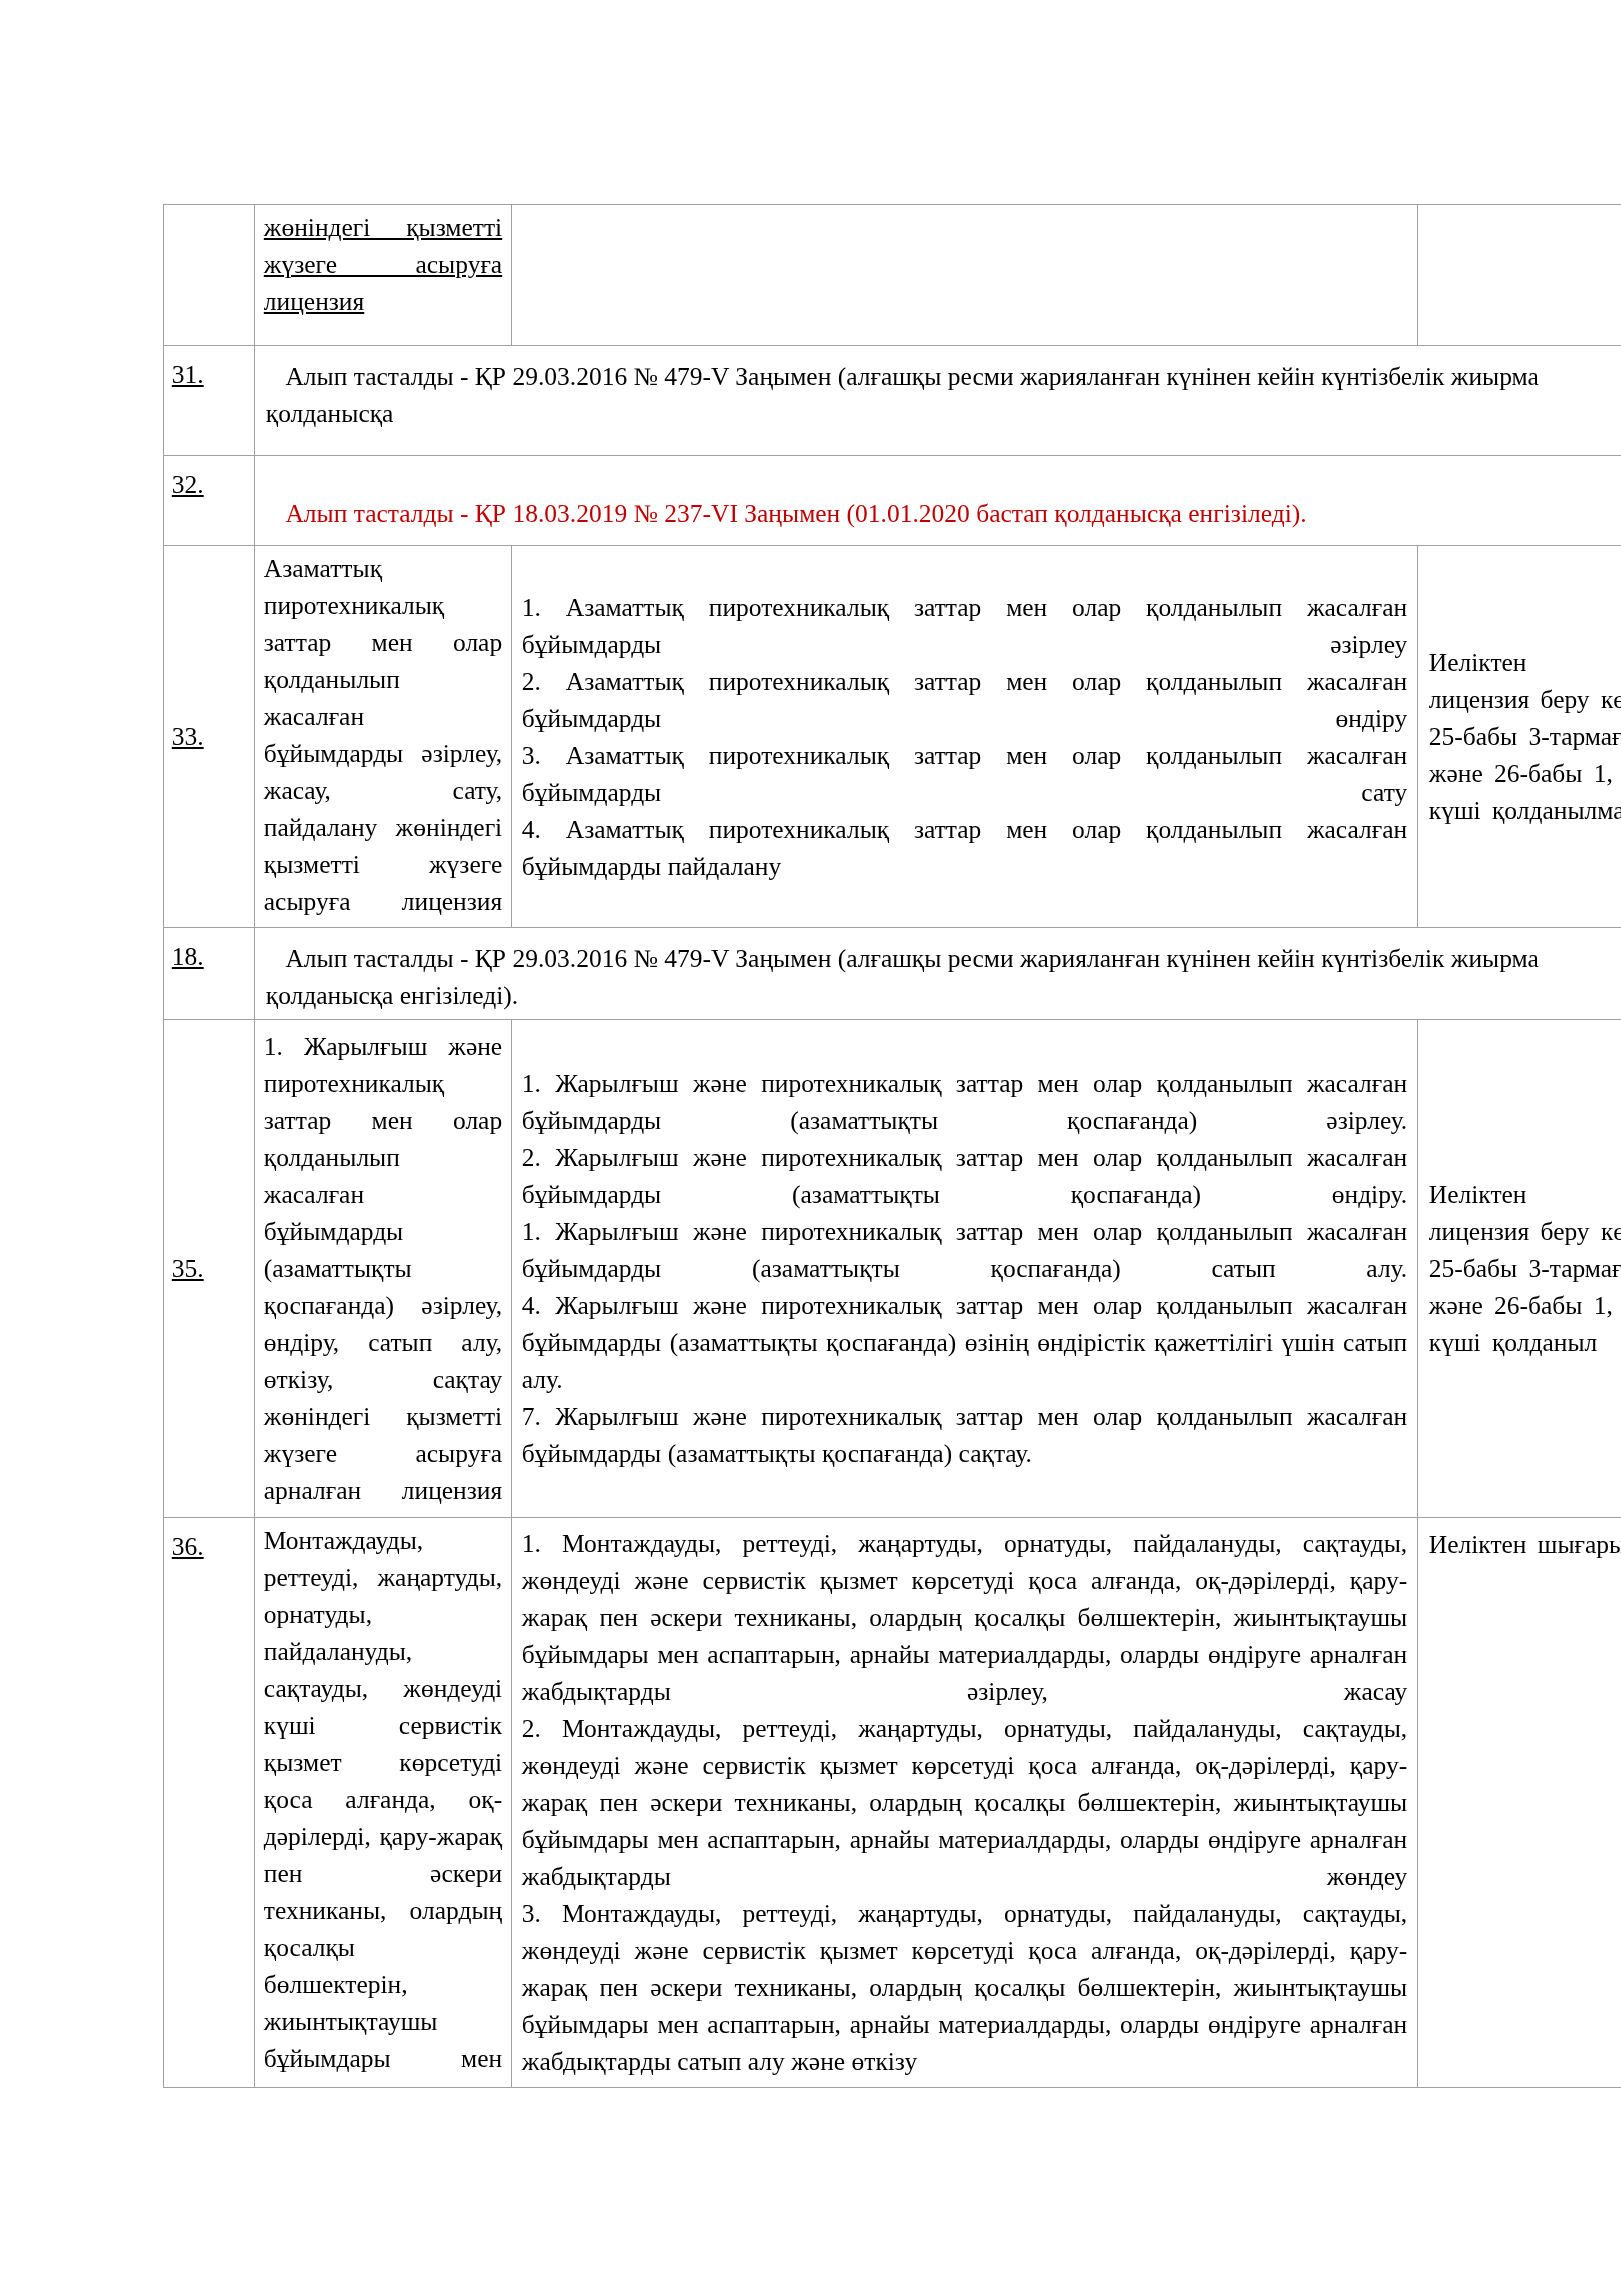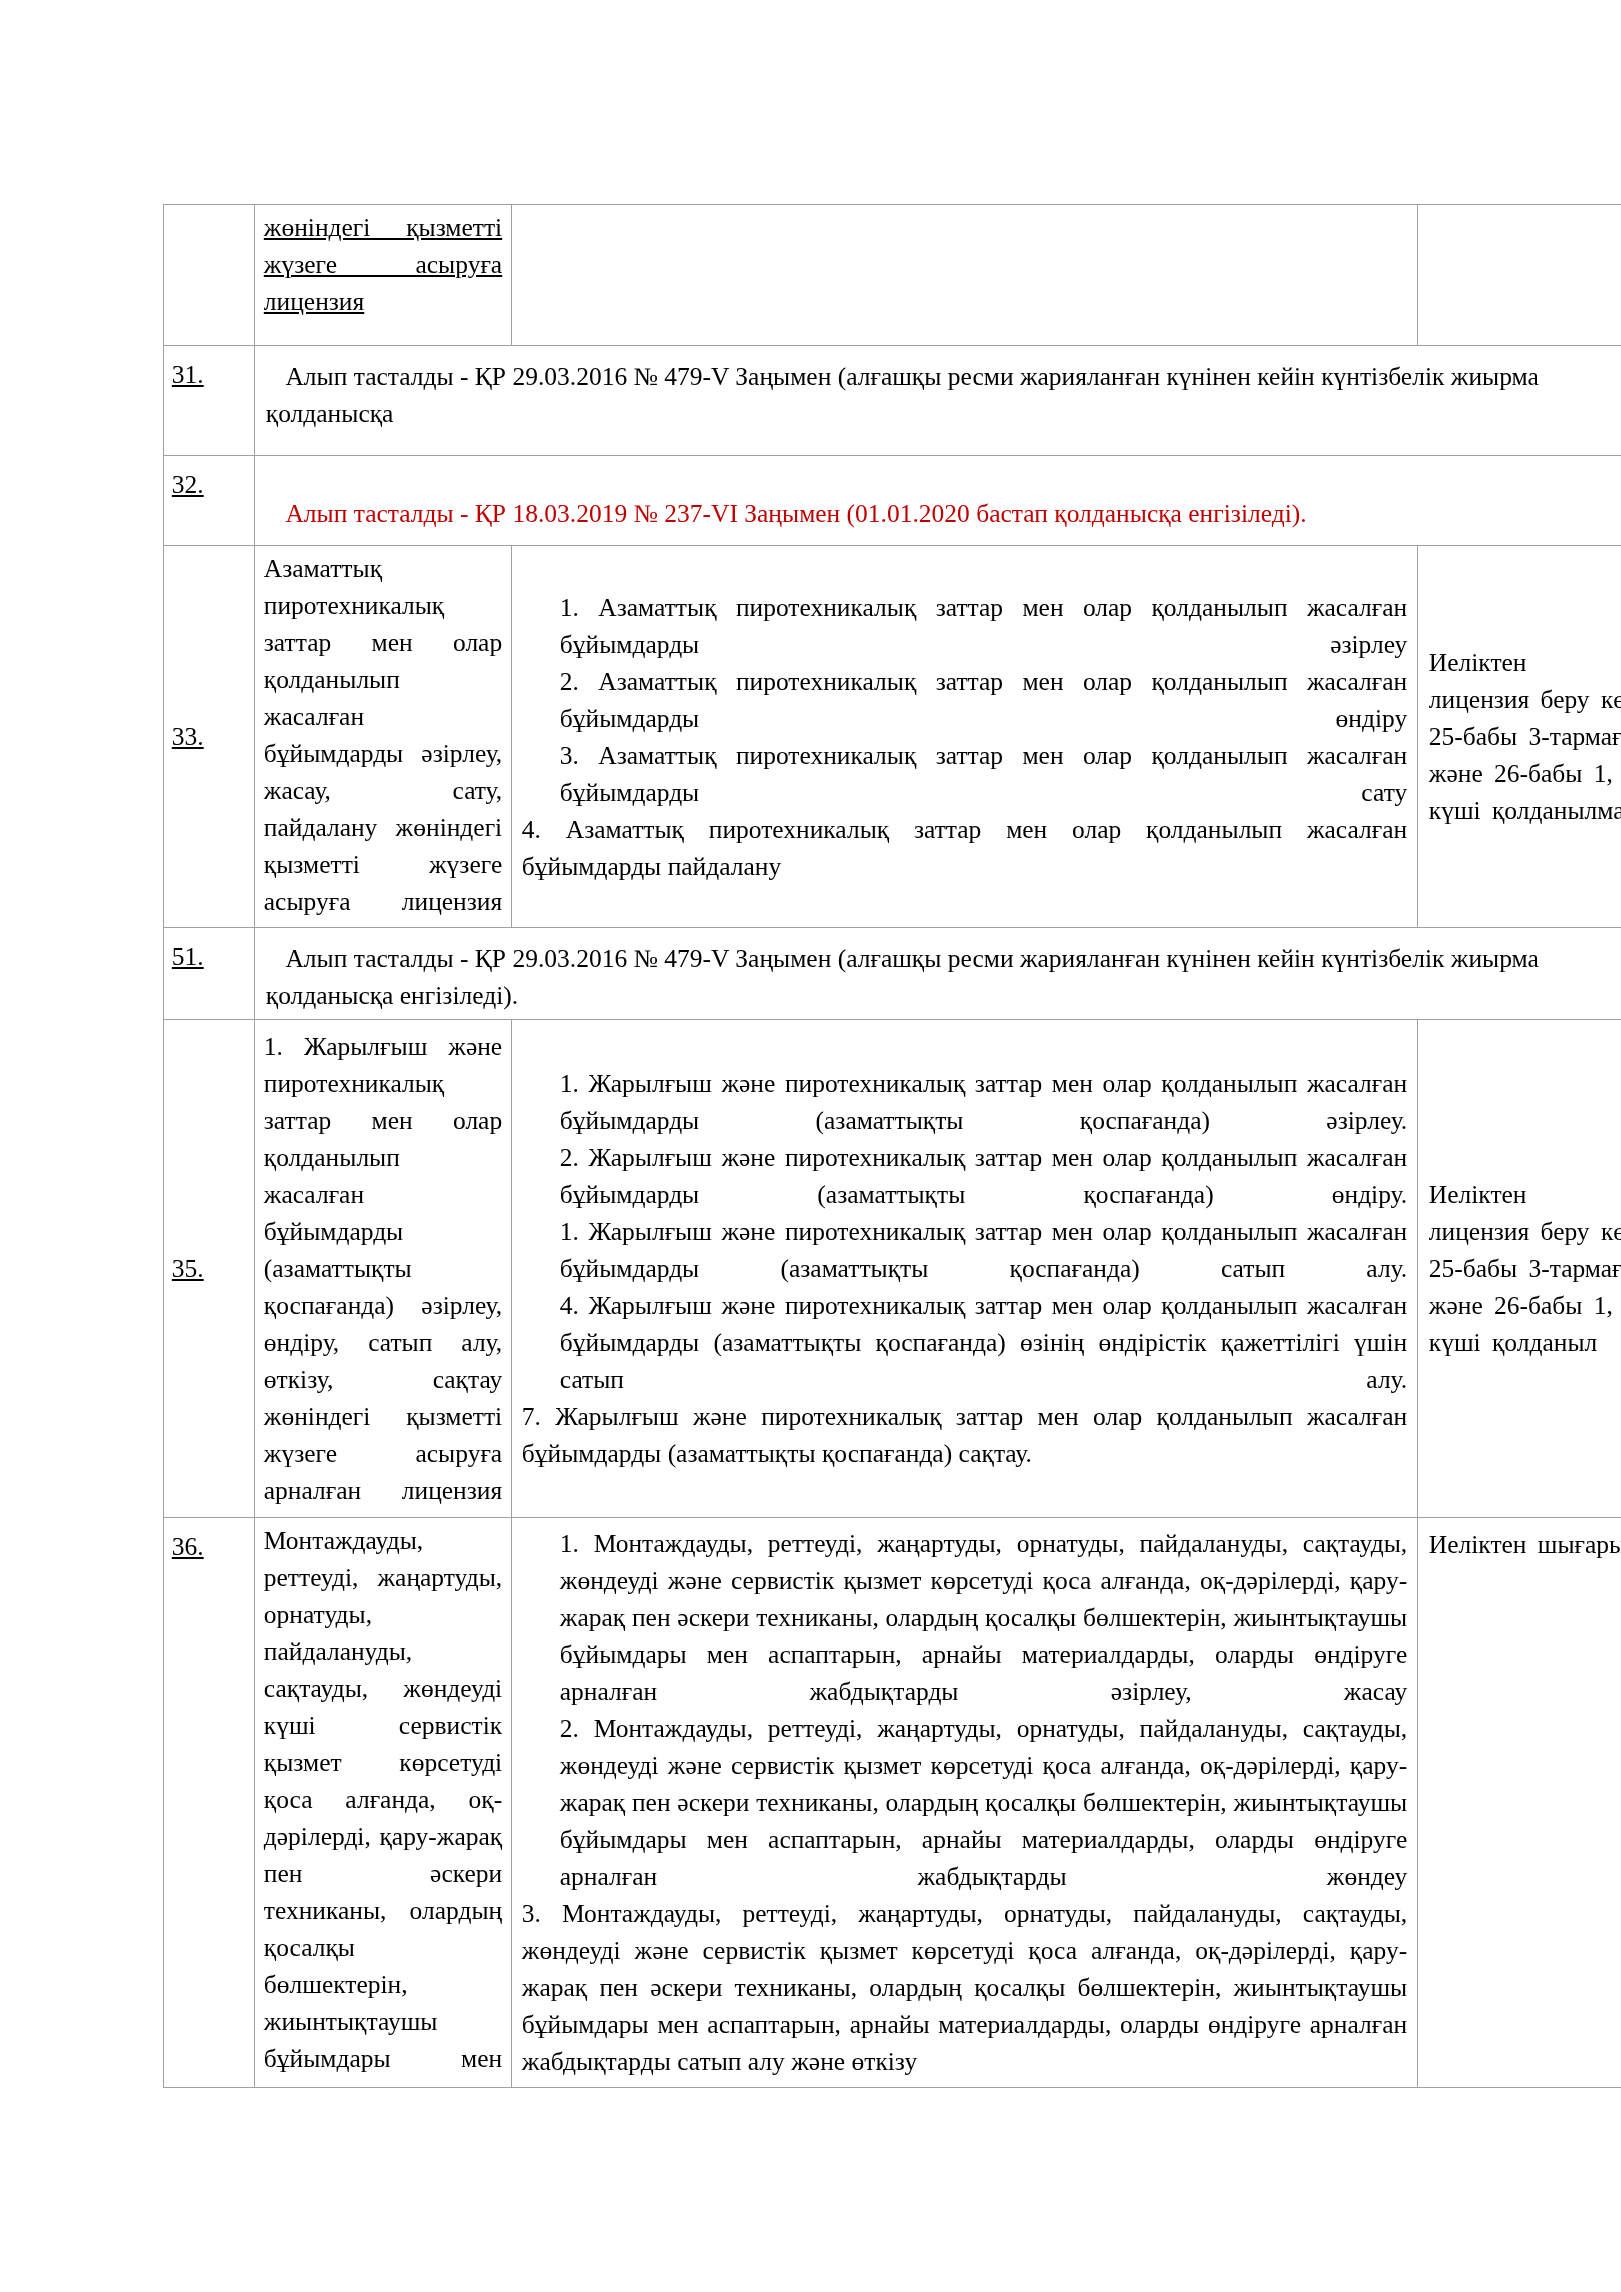--- a/index.html
+++ b/index.html
@@ -37,21 +37,21 @@
   }
   td.num-top{vertical-align:top;padding-top:9.8px;}
   td.name{
     text-align:justify;text-align-last:justify;
     padding:3.9px 8.8px;
     vertical-align:top;
   }
   td.name.vmid{vertical-align:middle;}
   td.items{vertical-align:middle;padding:3.9px 9.8px;}
   td.items div{text-align:justify;}
-  td.items div.st{text-align-last:justify;margin-left:38px;}
+  td.items div.st{text-align-last:justify;}
   td.note{vertical-align:middle;padding:3.9px 10.8px;}
   td.note div{white-space:nowrap;word-spacing:4.9px;}
   td.note.ntop{vertical-align:top;padding-top:7.8px;}
   td.merged{vertical-align:top;padding:0 0 0 10.8px;}
   td.merged .line{white-space:nowrap;}
   td.merged .indent{text-indent:19.6px;}
   td.merged.pad1{padding-top:11.8px;}
   td.merged.pad2{padding-top:39px;}
   .red{color:var(--red);}
   tr.h-cont{height:141px;}
@@ -109,21 +109,21 @@
     <td class="note">
       <div>Иеліктен</div>
       <div>лицензия беру кө</div>
       <div>25-бабы 3-тармағ</div>
       <div>және 26-бабы 1,</div>
       <div>күші қолданылма</div>
     </td>
   </tr>
 
   <tr class="h-34">
-    <td class="num num-top">51.</td>
+    <td class="num num-top">18.</td>
     <td class="merged pad1" colspan="3">
       <div class="line indent">Алып тасталды - ҚР 29.03.2016 № 479-V Заңымен (алғашқы ресми жарияланған күнінен кейін күнтізбелік жиырма</div>
       <div class="line">қолданысқа енгізіледі).</div>
     </td>
   </tr>
 
   <tr class="h-35">
     <td class="num">35.</td>
     <td class="name vmid">1. Жарылғыш және пиротехникалық заттар мен олар қолданылып жасалған бұйымдарды (азаматтықты қоспағанда) әзірлеу, өндіру, сатып алу, өткізу, сақтау жөніндегі қызметті жүзеге асыруға арналған лицензия</td>
     <td class="items">

